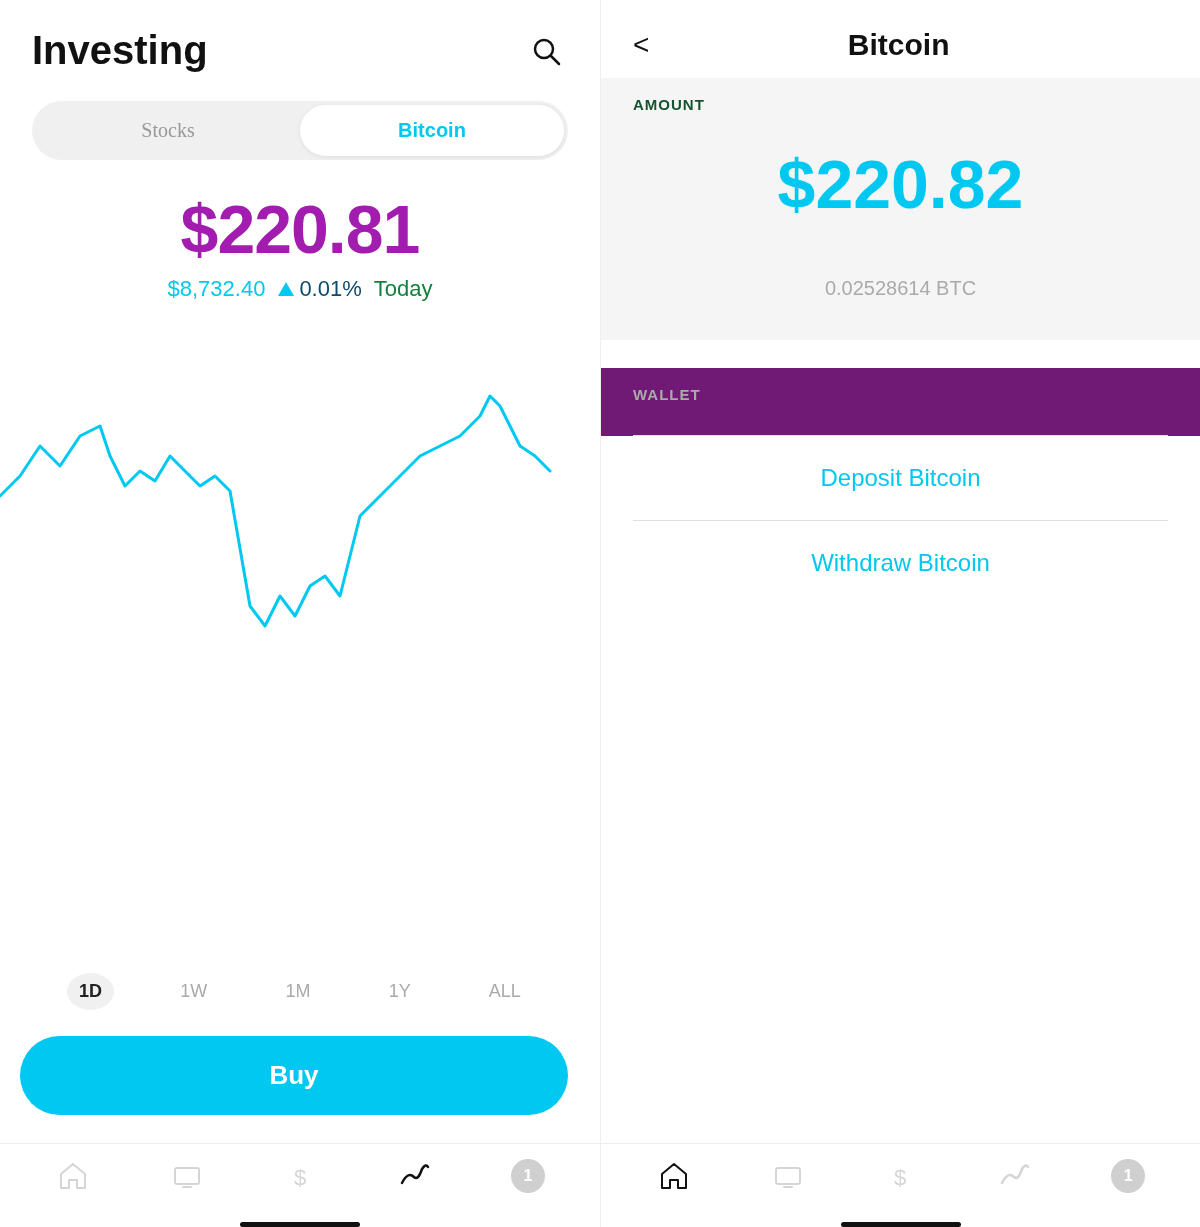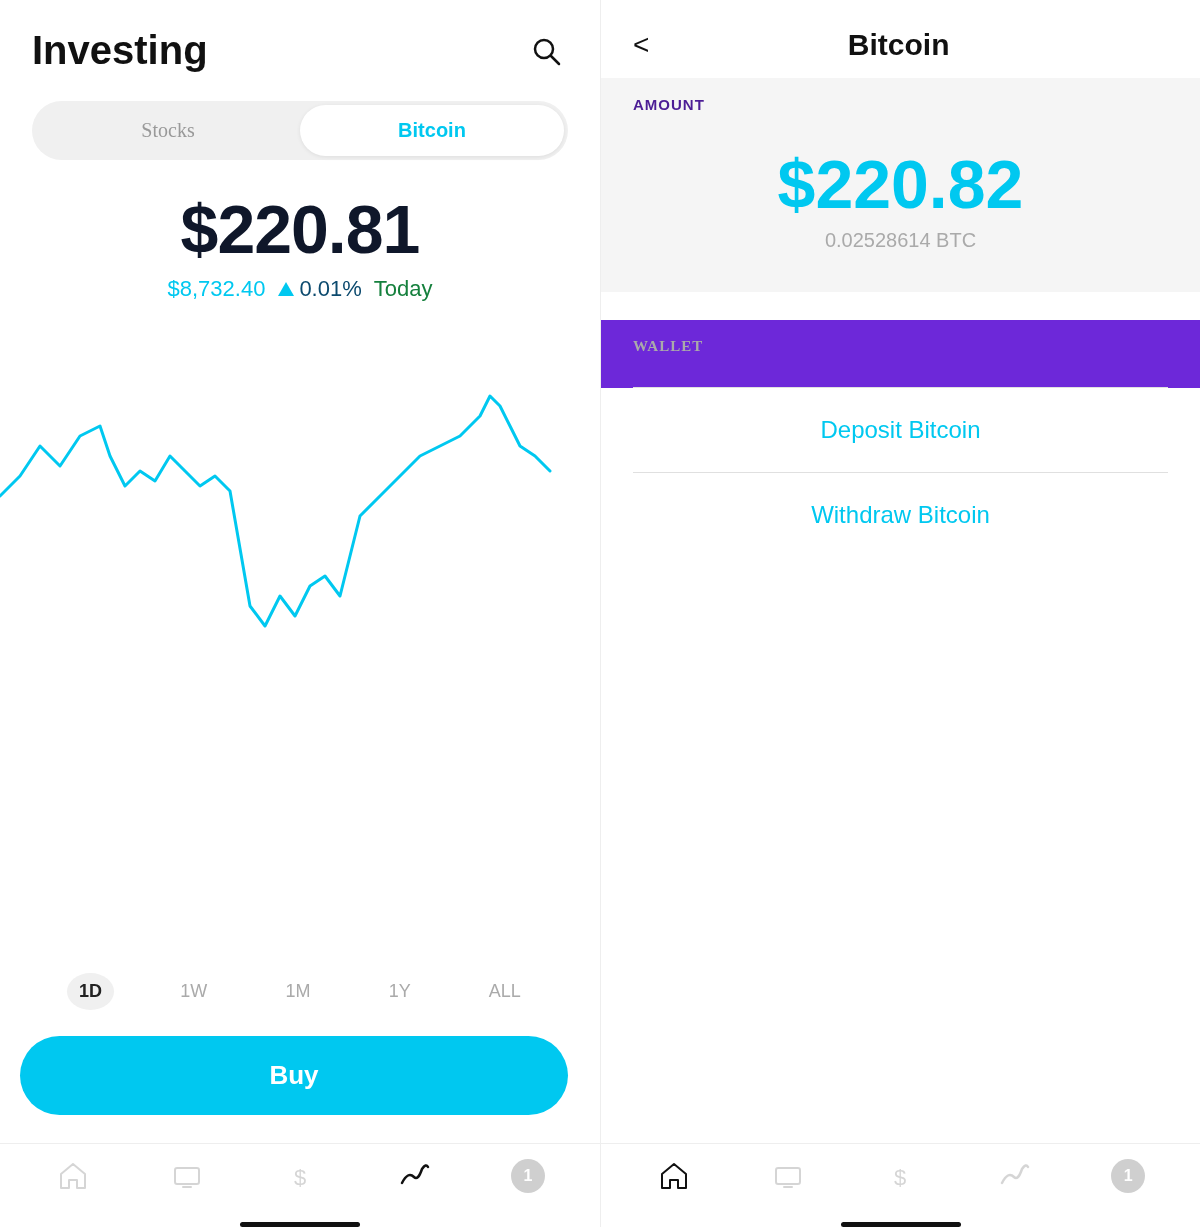--- a/index.html
+++ b/index.html
@@ -76,21 +76,21 @@
     }
 
     .price-section {
       padding: 10px 32px 4px 32px;
       text-align: center;
     }
 
     .main-price {
       font-size: 68px;
       font-weight: 700;
-      color: #0f172a;
+      color: #a21caf;
       letter-spacing: -1px;
     }
 
     .price-meta {
       display: flex;
       align-items: center;
       justify-content: center;
       gap: 12px;
       margin-top: 8px;
     }
@@ -245,21 +245,21 @@
       font-weight: 600;
       color: #111;
       flex: 1;
       text-align: center;
       margin-right: 40px;
     }
 
     .section-label {
       font-size: 15px;
       font-weight: 600;
-      color: #4c1d95;
+      color: #14532d;
       letter-spacing: 1px;
       padding: 18px 32px 12px 32px;
       background: #f5f5f5;
     }
 
     .amount-section {
       background: #f5f5f5;
       padding-bottom: 20px;
     }
 
@@ -269,26 +269,26 @@
       color: #00c8f0;
       text-align: center;
       padding: 20px 32px 6px 32px;
     }
 
     .amount-btc {
       font-size: 20px;
       color: #aaa;
       text-align: center;
       padding-bottom: 20px;
+      margin-top: 48px;
     }
 
     .wallet-section {
-      background: #6d28d9;
+      background: #701a75;
       margin-top: 24px;
-      font-family: Liberation Serif, serif;
     }
 
     .wallet-label {
       font-size: 15px;
       font-weight: 600;
       color: #aaa;
       letter-spacing: 1px;
       padding: 18px 32px 12px 32px;
     }
 

